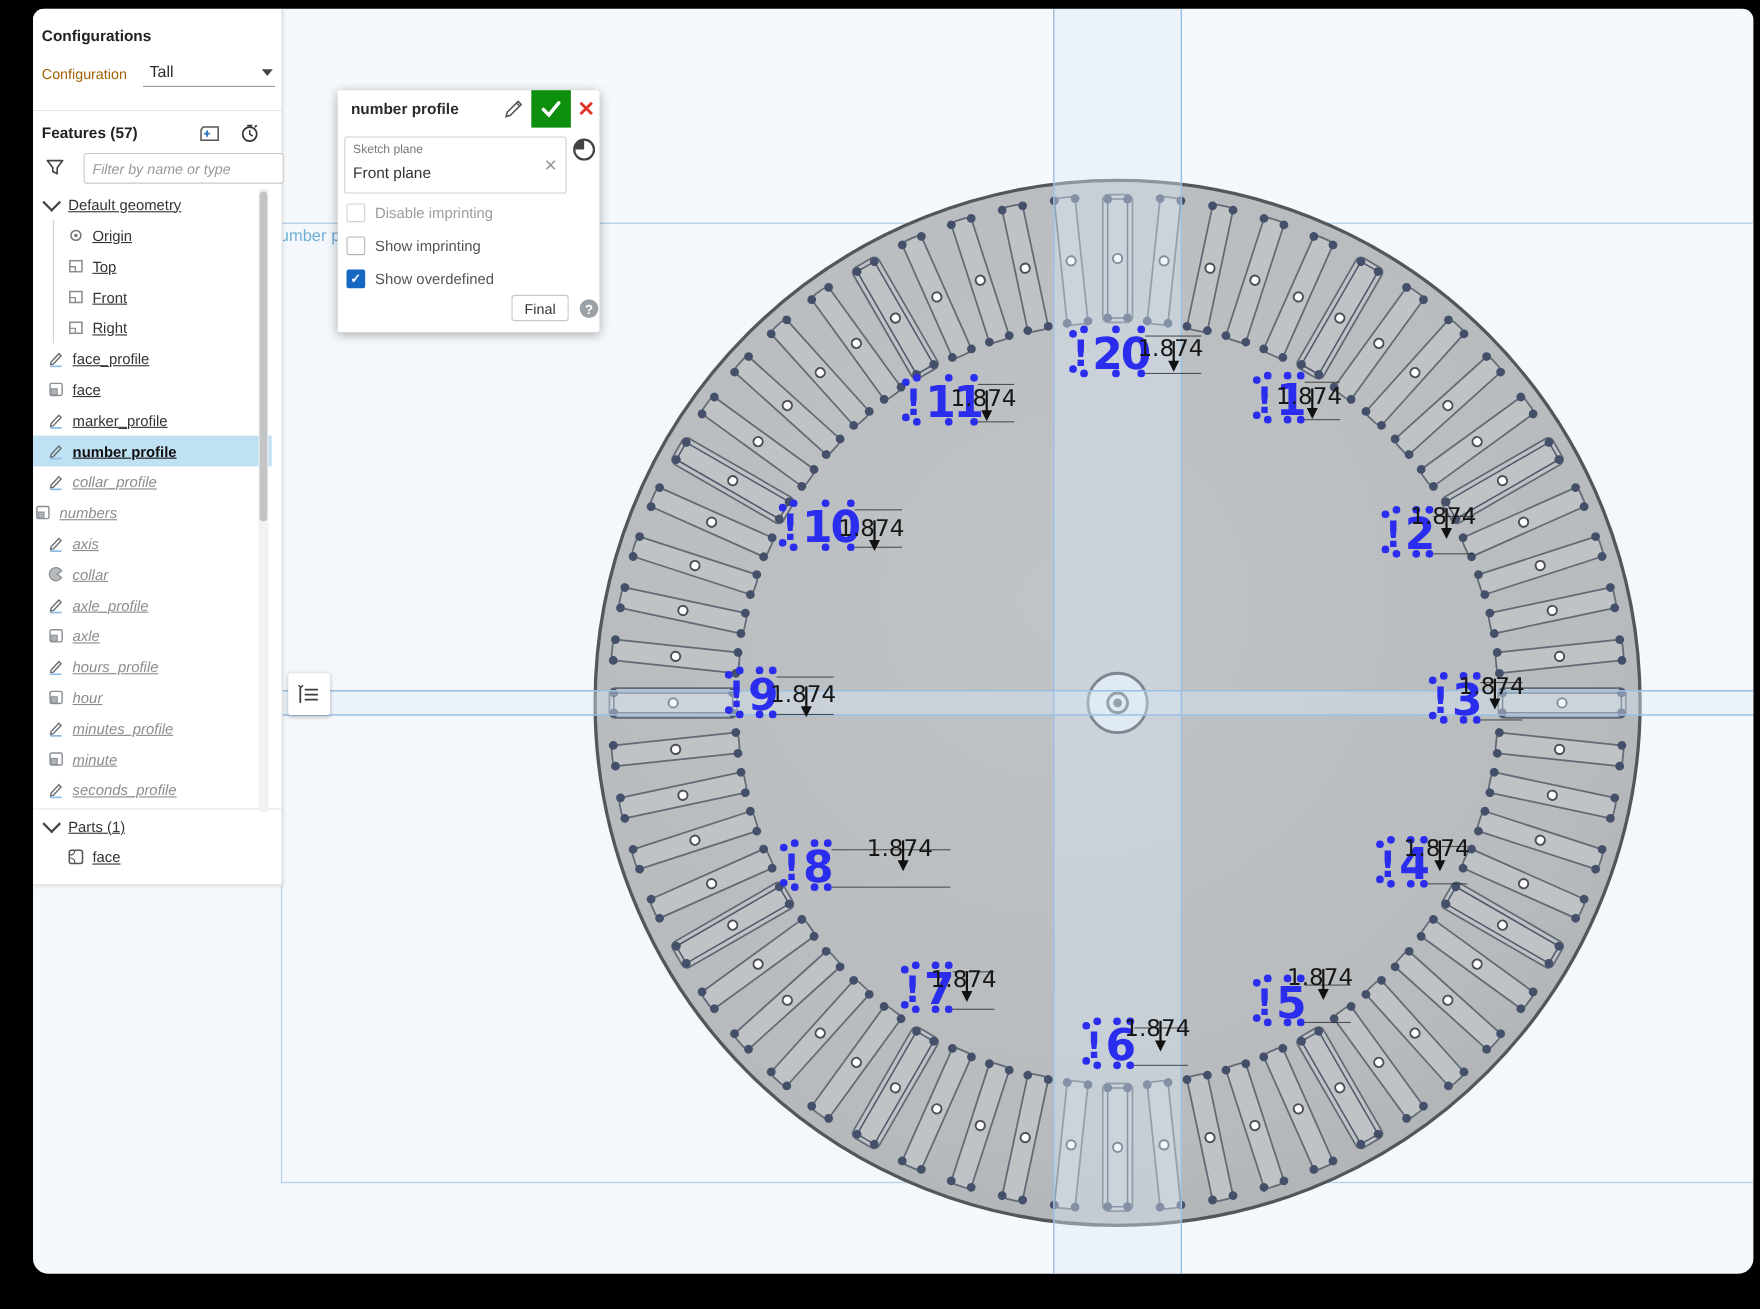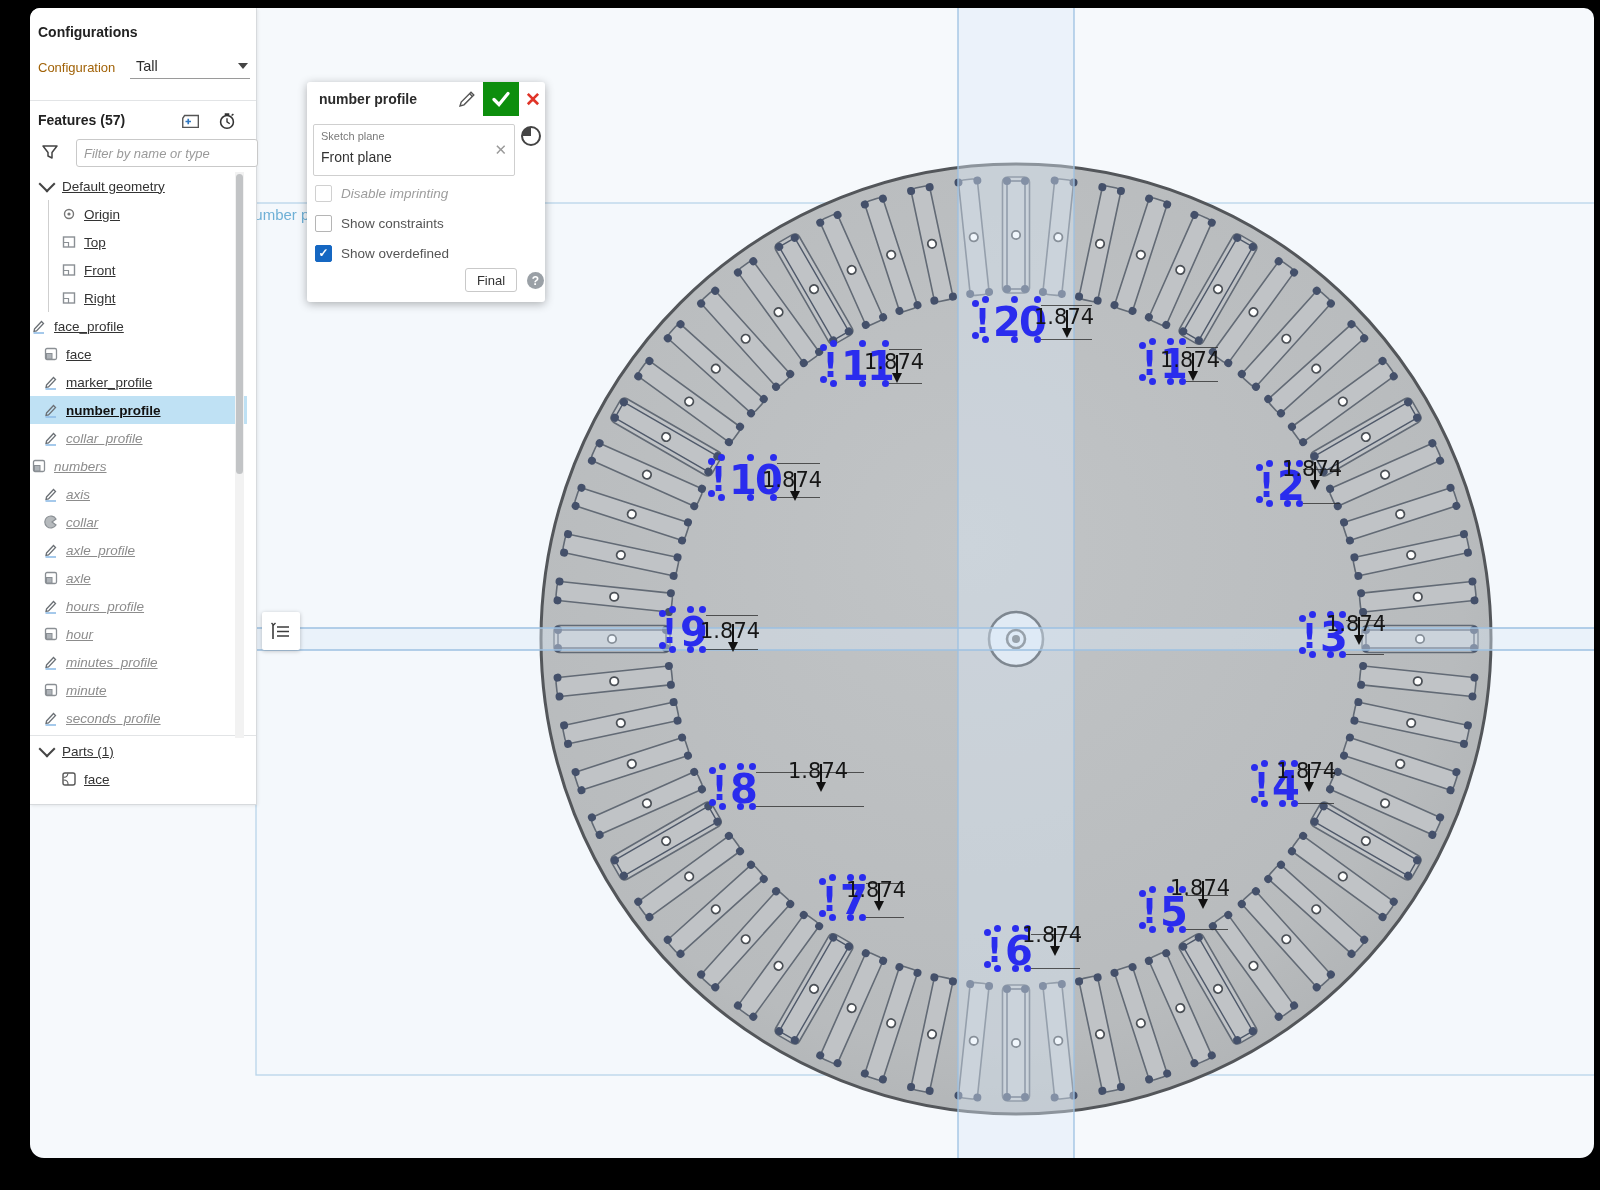--- a/index.html
+++ b/index.html
@@ -900,21 +900,21 @@
         </div>
         <div class="trow" style="top: 112px; padding-left: 30px;">
           <div class="ticon">
             <svg width="16" height="16" viewBox="0 0 16 16">
               <rect x="2.5" y="3" width="11" height="10" fill="none" stroke="#8a8f94" stroke-width="1.4"></rect>
               <path d="M2.5 8.5 H7.5 V13" fill="none" stroke="#8a8f94" stroke-width="1.2"></path>
             </svg>
           </div>
           <div class="tlabel">Right</div>
         </div>
-        <div class="trow" style="top: 140px; ">
+        <div class="trow" style="top: 140px; padding-left: 12px;">
           <div class="ticon">
             <svg width="16" height="16" viewBox="0 0 16 16">
               <path d="M3.5 11 L10.5 3.5 L12.5 5.5 L5.5 13 L3 13.5 Z" fill="none" stroke="#6b7075" stroke-width="1.3"></path>
               <path d="M2.5 15 H13" stroke="#8fbce6" stroke-width="1.6"></path>
             </svg>
           </div>
           <div class="tlabel">face_profile</div>
         </div>
         <div class="trow" style="top: 168px; padding-left: 12px;">
           <div class="ticon">
@@ -1080,27 +1080,27 @@
       <div class="field-label">Sketch plane</div>
       <div class="field-value">Front plane</div>
       <div class="field-x">✕</div>
     </div>
     <svg class="dlg-clock" viewBox="0 0 24 24">
       <circle cx="12" cy="12" r="9" fill="none" stroke="#444" stroke-width="2"></circle>
       <path d="M12 12 L12 3 A9 9 0 0 0 3 12 Z" fill="#444"></path>
     </svg>
 
     <div id="dlg-checkboxes">
-        <div class="cb-row disabled" style="top: 100px; font-style: italic;">
+        <div class="cb-row disabled" style="top: 100px;">
           <div class="cb-box"></div>
           <div class="cb-label">Disable imprinting</div>
         </div>
         <div class="cb-row" style="top: 130px;">
           <div class="cb-box"></div>
-          <div class="cb-label">Show constraints</div>
+          <div class="cb-label">Show imprinting</div>
         </div>
         <div class="cb-row" style="top: 160px;">
           <div class="cb-box checked">✓</div>
           <div class="cb-label">Show overdefined</div>
         </div>
       </div>
 
     <button class="final-btn">Final</button>
     <div class="help-ico">?</div>
   </div>

